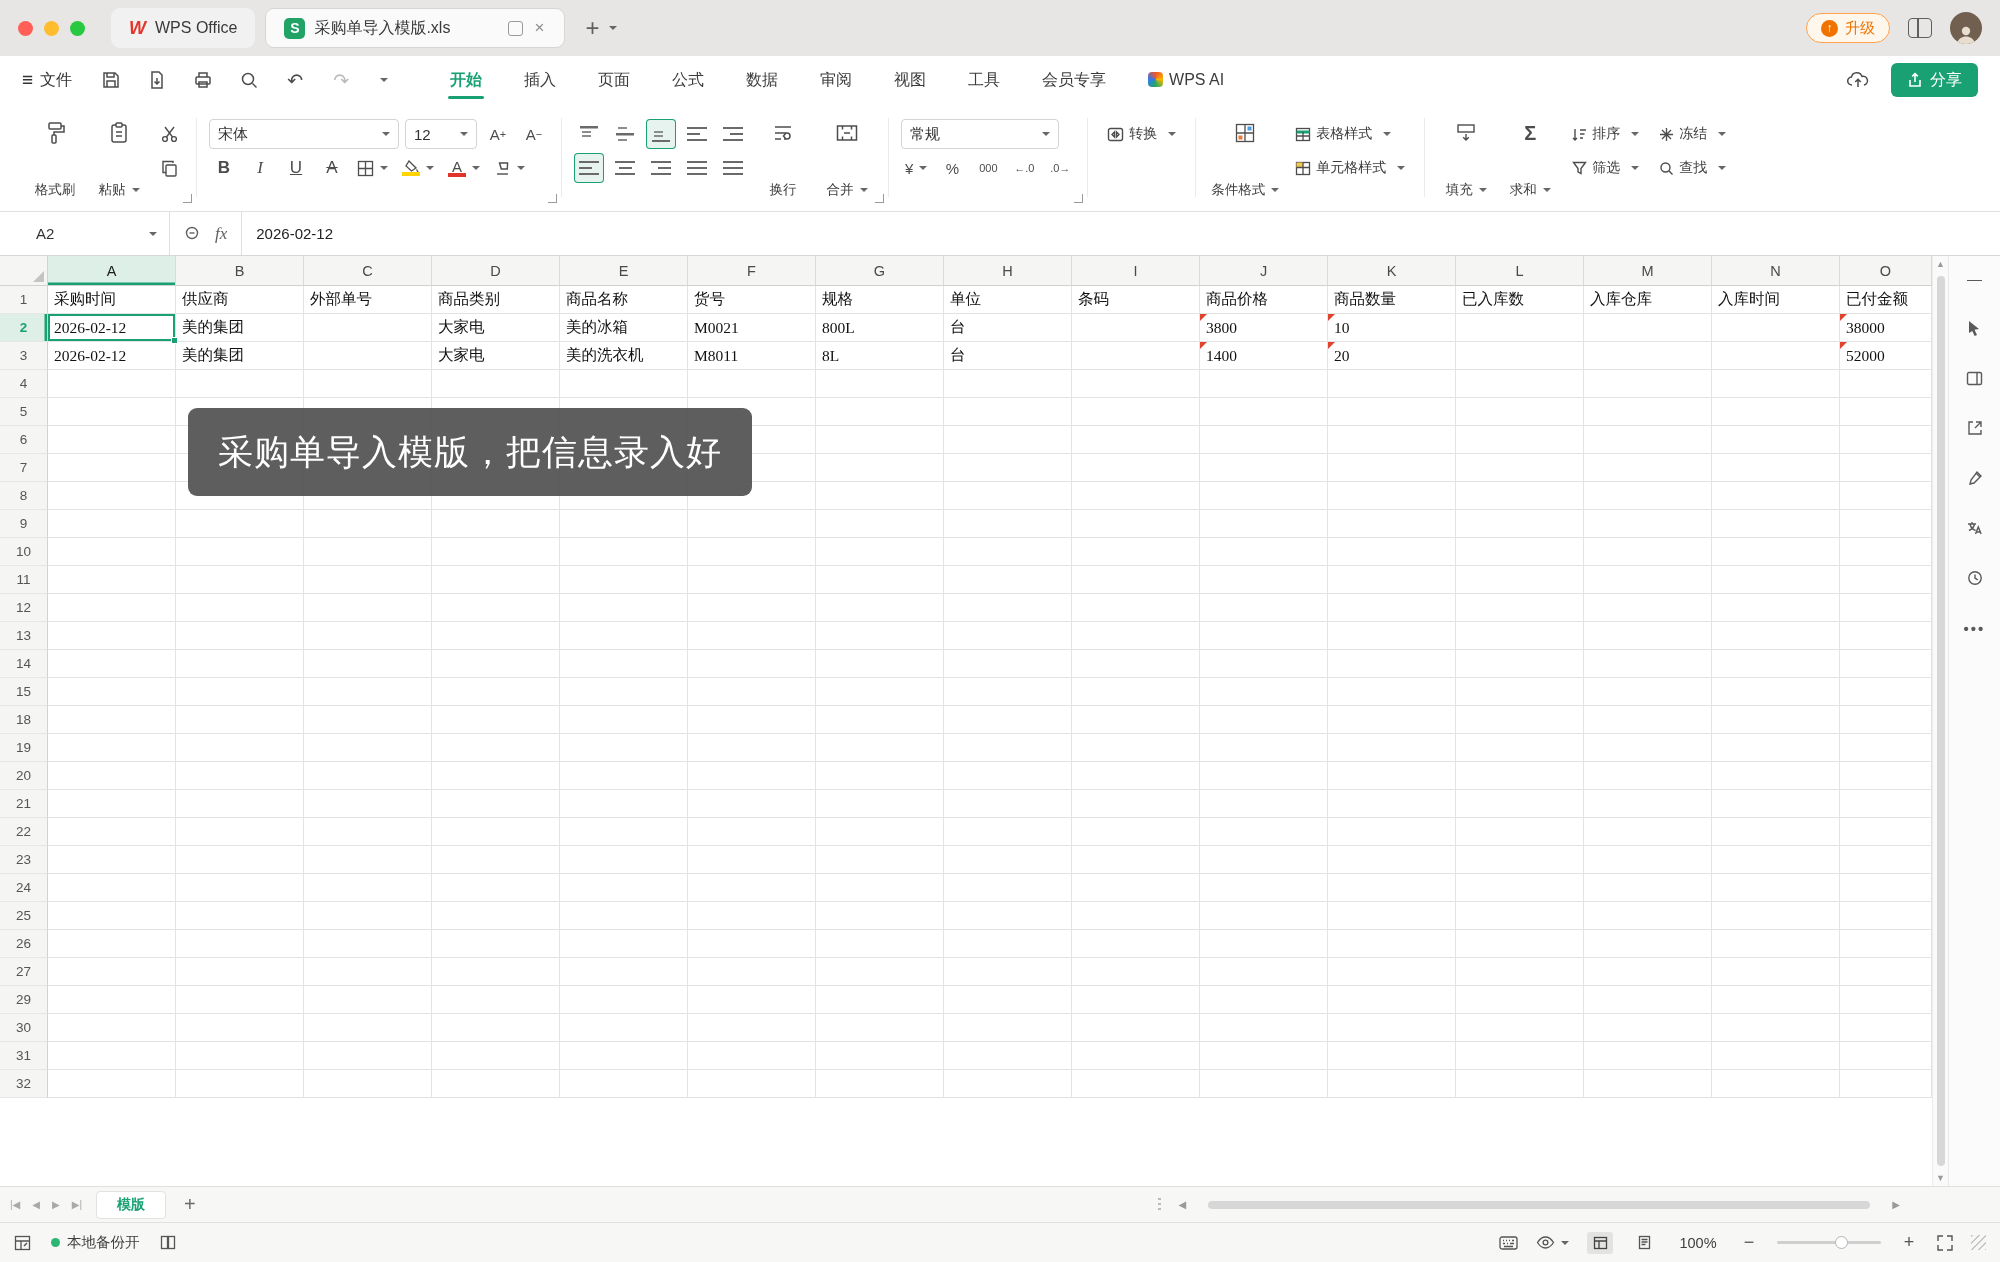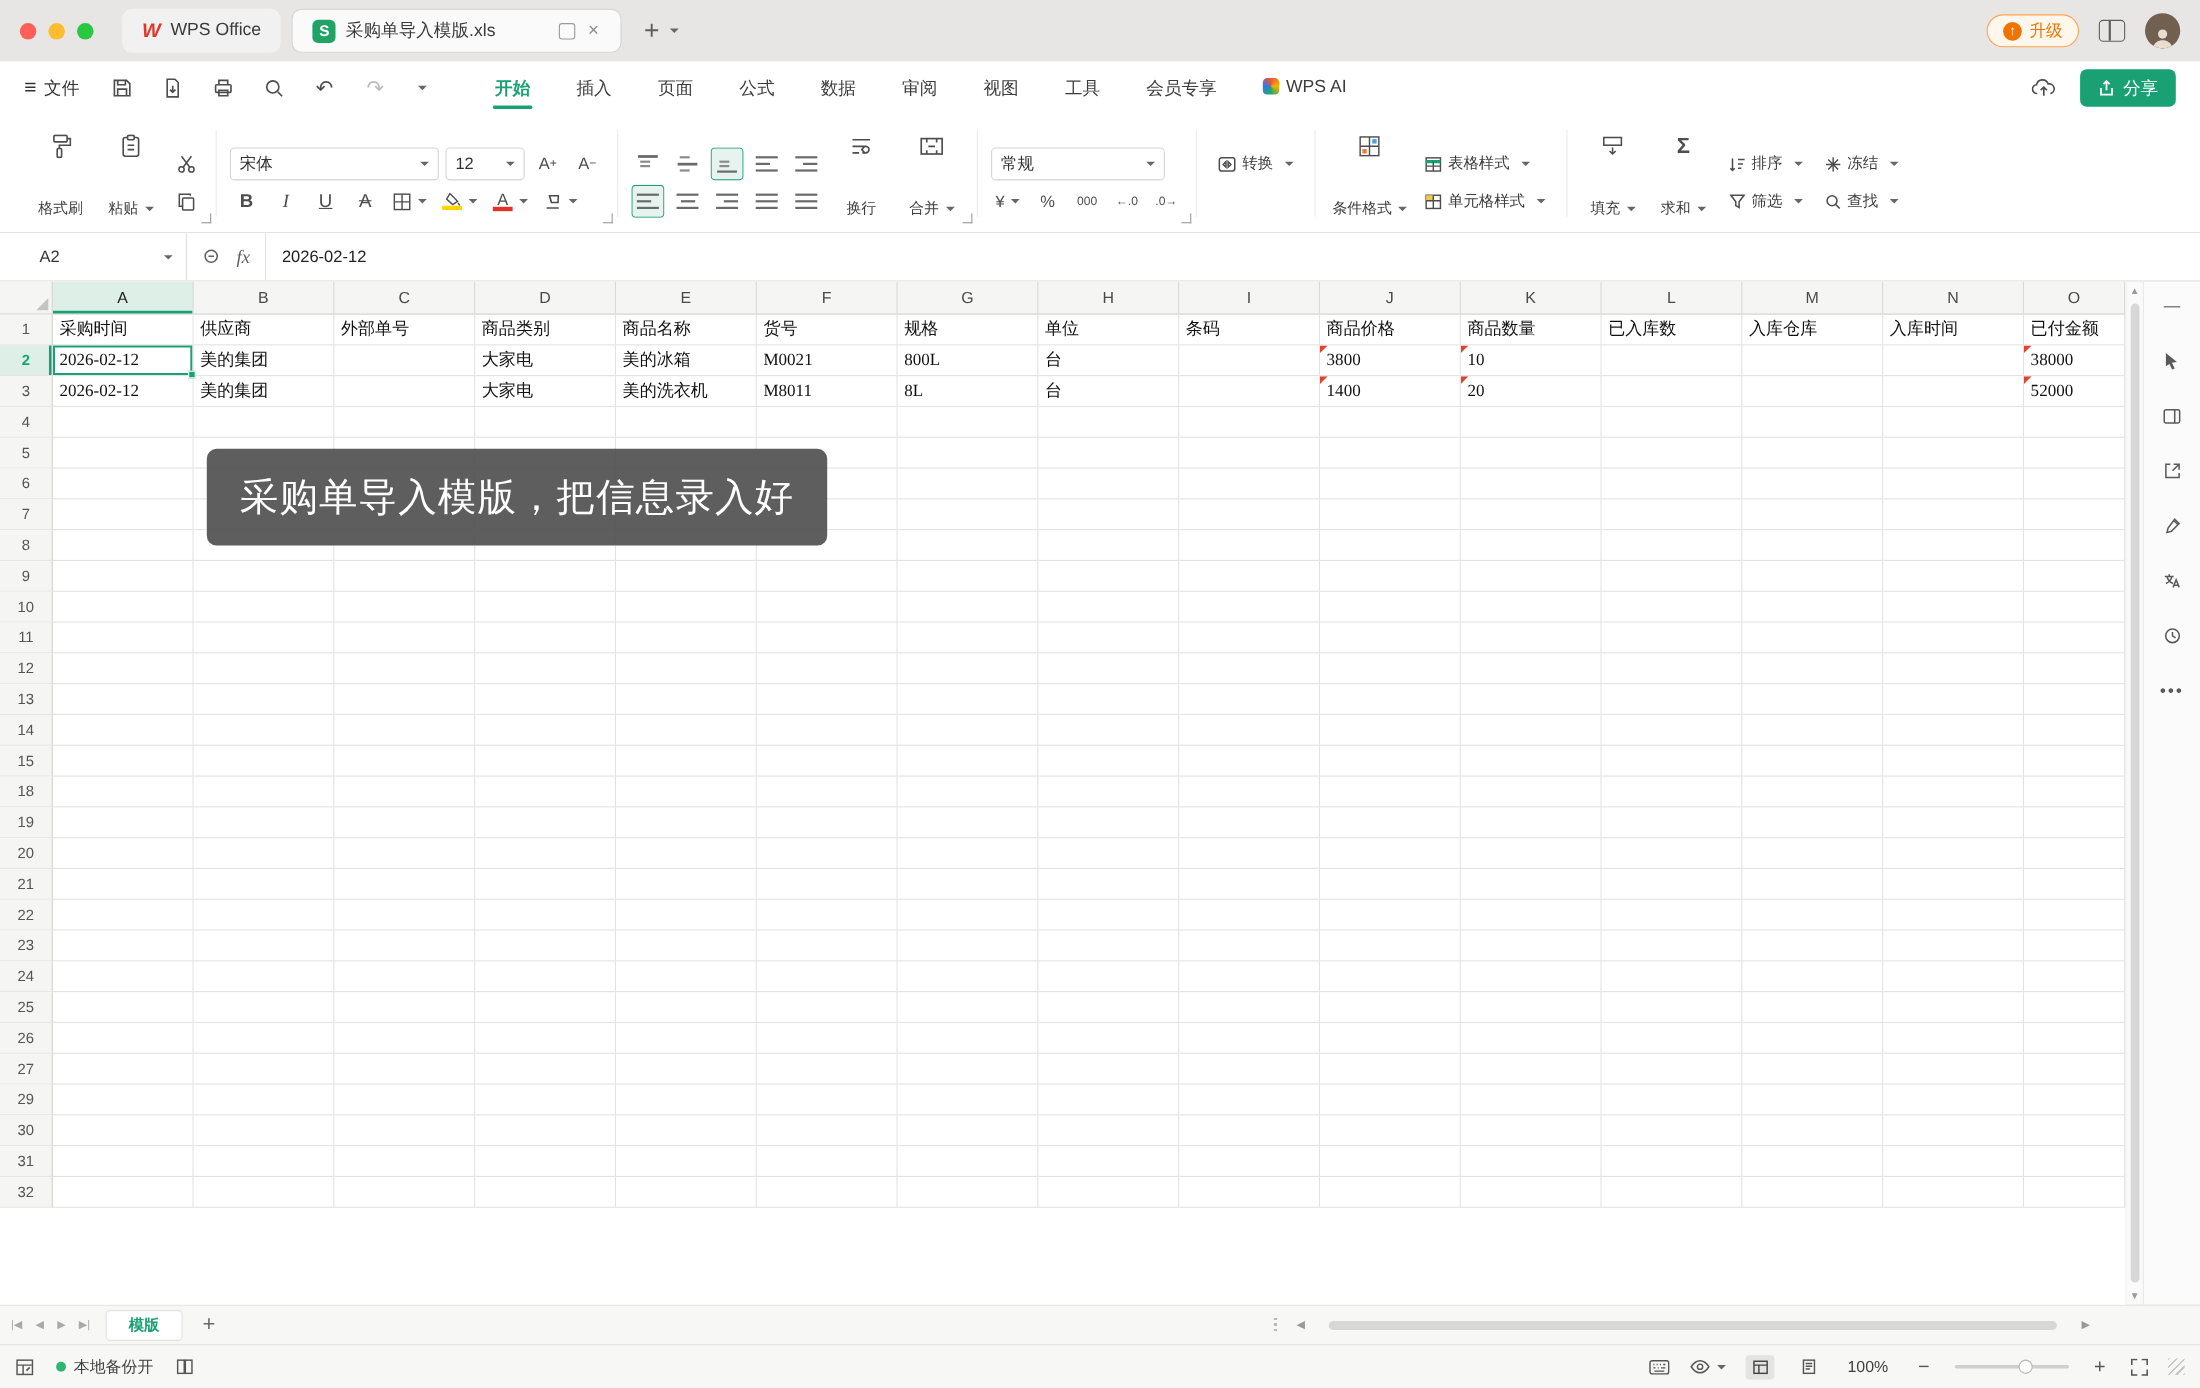--- a/index.html
+++ b/index.html
@@ -62,21 +62,21 @@
     height:34px;padding:0 16px;font-size:16px;}
 
   
   .ribbon{height:108px;background:#fff;border-bottom:1px solid var(--line);display:flex;align-items:stretch;
     padding:8px 0 8px 16px;flex-shrink:0;}
   .rgroup{display:flex;align-items:stretch;gap:6px;position:relative;padding:0 10px;}
   .vsep{width:1px;background:#ebebeb;margin:6px 2px;}
   .bigbtn{width:58px;display:flex;flex-direction:column;align-items:center;justify-content:space-between;padding:6px 0 4px;}
   .bigbtn .bic{height:30px;display:flex;align-items:center;justify-content:center;color:var(--icon);}
   .blabel{font-size:13.5px;color:#3d3d3d;display:flex;align-items:center;white-space:nowrap;}
-  .stack2{display:flex;flex-direction:column;justify-content:flex-end;padding:5px 0 3px;}
+  .stack2{display:flex;flex-direction:column;justify-content:flex-start;padding:5px 0 3px;}
   .rrow{height:34px;display:flex;align-items:center;gap:6px;}
   .sbtn{display:flex;align-items:center;justify-content:center;min-width:30px;height:30px;border-radius:4px;color:var(--icon);font-size:15px;padding:0 4px;}
   .sbtn.pressed{background:#e7f3ee;box-shadow:inset 0 0 0 1px var(--accent);}
   .tbtn{display:flex;align-items:center;gap:5px;height:30px;padding:0 7px;border-radius:4px;font-size:14px;color:#3d3d3d;white-space:nowrap;}
   .combo{display:flex;align-items:center;justify-content:space-between;height:30px;border:1px solid #d4d4d4;border-radius:4px;
     padding:0 8px;font-size:15px;color:#333;background:#fff;}
   .cv{width:0;height:0;border:4px solid transparent;border-top-color:#666;margin-left:6px;transform:translateY(2px);flex-shrink:0;}
   .launcher{position:absolute;right:2px;bottom:0;width:9px;height:9px;border-right:1.5px solid #9a9a9a;border-bottom:1.5px solid #9a9a9a;}
   .bi{font-size:17px;width:26px;text-align:center;}
   .bars{width:20px;height:14px;background:

